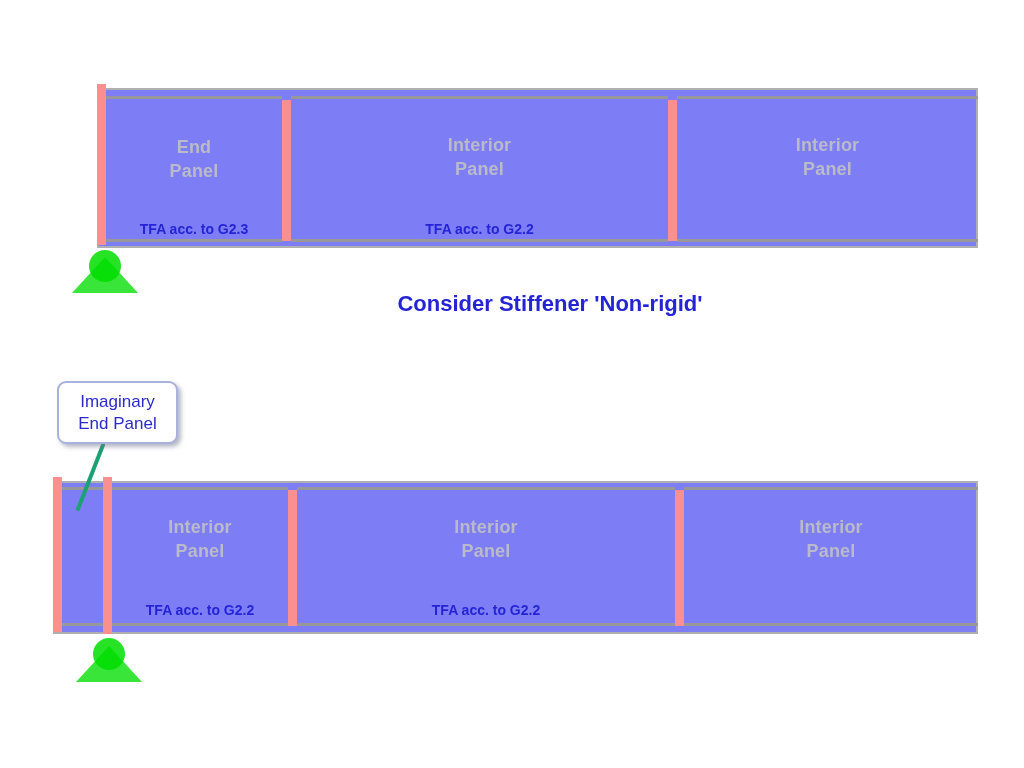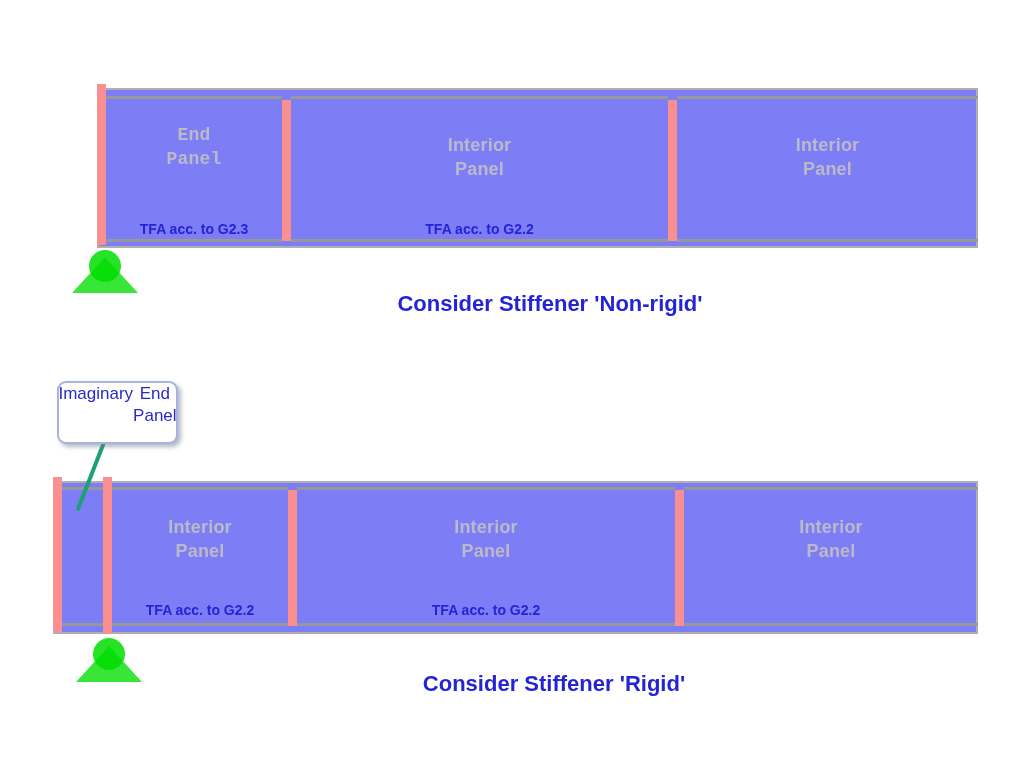--- a/index.html
+++ b/index.html
@@ -41,34 +41,34 @@
   .support-tri {
     position: absolute; width: 0; height: 0;
     border-left: 33px solid transparent; border-right: 33px solid transparent;
     border-bottom: 36px solid rgba(0, 222, 0, 0.78); z-index: 5;
   }
   .callout {
     position: absolute; left: 57px; top: 381px; width: 121px; height: 63px;
     background: #ffffff; border: 2px solid #a9b1de; border-radius: 9px;
     box-shadow: 3px 3px 4px rgba(110, 115, 140, 0.5);
     box-sizing: border-box; z-index: 8;
-    display: flex; flex-direction: row; justify-content: center;
+    display: flex; flex-direction: column; justify-content: center;
     text-align: center; font-size: 17px; line-height: 22px; color: #2a2acc;
   }
   .leader { position: absolute; z-index: 7; }
 </style>
 </head>
 <body>
 
 <div class="canvas">
 
   <div class="beam" style="left:97px; top:88px; width:881px; height:160px;">
 
     <div class="panel" style="left:9px; top:8px; bottom:6px; width:176px;">
-      <div class="plabel" style="margin-top:24px;font-family:Liberation Mono, monospace;">
+      <div class="plabel" style="margin-top:36px;">
         <span class="line">End</span>
         <span class="line">Panel</span>
       </div>
       <div class="tfa" style="bottom:2px;">TFA acc. to G2.3</div>
     </div>
 
     <div class="panel" style="left:194px; top:8px; bottom:6px; width:377px;">
       <div class="plabel" style="margin-top:34px;">
         <span class="line">Interior</span>
         <span class="line">Panel</span>
@@ -130,15 +130,14 @@
 
     <div class="stiff stiff-end2" style="left:0;"></div>
     <div class="stiff stiff-end2" style="left:50px; bottom:0;"></div>
     <div class="stiff stiff-int2" style="left:235px;"></div>
     <div class="stiff stiff-int2" style="left:622px;"></div>
   </div>
 
   <div class="support-tri" style="left:76px; top:646px;"></div>
   <div class="support-circle" style="left:93px; top:638px;"></div>
 
-  <div class="caption" style="left:254px; top:671px;">Consider Stiffener 'Rigid'</div>
 
 </div>
 
 </body></html>

